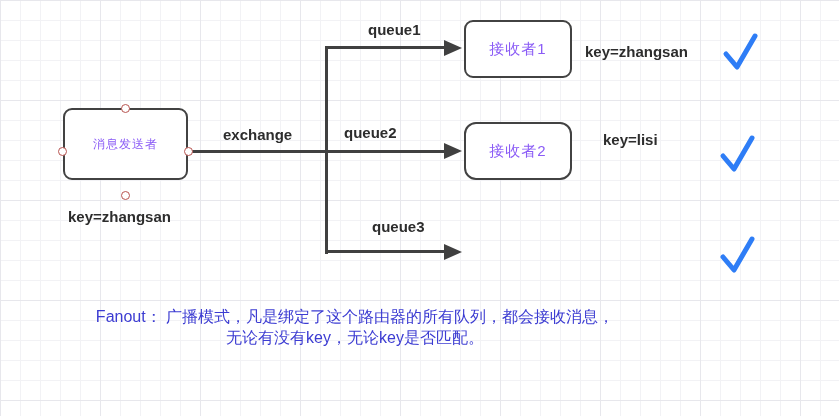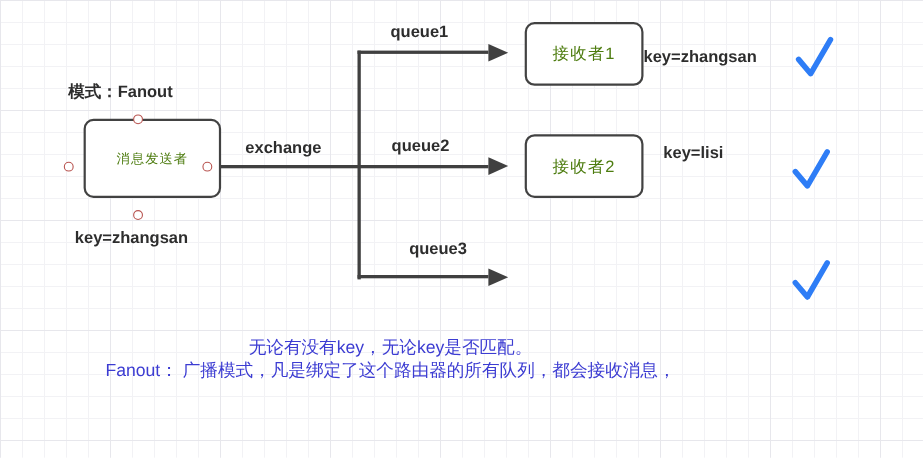--- a/index.html
+++ b/index.html
@@ -10,25 +10,25 @@
       linear-gradient(#e7e7ec 1px, transparent 1px),
       linear-gradient(90deg, #e7e7ec 1px, transparent 1px),
       linear-gradient(#f2f2f5 1px, transparent 1px),
       linear-gradient(90deg, #f2f2f5 1px, transparent 1px);
     background-size:100px 100px,100px 100px,20px 20px,20px 20px;
   }
   .node{
     position:absolute;box-sizing:border-box;background:#fff;
     border:2.5px solid #424242;border-radius:9px;
     display:flex;align-items:center;justify-content:center;
-    color:#4d7c0f;font-size:15px;letter-spacing:1px;margin-left:13px;
+    color:#8b5cf6;font-size:15px;letter-spacing:1px;
   }
   .sender{left:63px;top:108px;width:125px;height:72px;font-size:12px;}
   .recv{left:464px;width:108px;height:58px;}
-  .recv1{top:20px;} .recv2{top:122px;} .recv3{top:224px;}
+  .recv1{top:20px;} .recv2{top:122px;border-radius:12px;} .recv3{top:224px;}
   .handle{
     position:absolute;width:9px;height:9px;border-radius:50%;
     background:#fff;border:1.5px solid #b85450;box-sizing:border-box;z-index:5;
   }
   .edge{position:absolute;background:#404040;}
   .arrowhead{
     position:absolute;width:0;height:0;
     border-top:8px solid transparent;border-bottom:8px solid transparent;
     border-left:18px solid #404040;
   }
@@ -39,21 +39,20 @@
   .note{
     position:absolute;left:10px;top:306px;width:690px;text-align:center;
     color:#3c3cd2;font-size:16px;line-height:21px;white-space:nowrap;
   }
 </style>
 </head>
 <body>
 
 <div class="canvas">
 
-  <div class="lbl" style="left:62px;top:74px;">模式：Fanout</div>
 
   <div class="edge" style="left:189px;top:150px;width:255px;height:3px;"></div>
   <div class="edge" style="left:325px;top:46px;width:3px;height:208px;"></div>
   <div class="edge" style="left:325px;top:46px;width:119px;height:3px;"></div>
   <div class="edge" style="left:325px;top:250px;width:119px;height:3px;"></div>
   <div class="arrowhead" style="left:444px;top:40px;"></div>
   <div class="arrowhead" style="left:444px;top:143px;"></div>
   <div class="arrowhead" style="left:444px;top:244px;"></div>
 
   <div class="node sender">
@@ -61,22 +60,22 @@
   </div>
   <div class="handle" style="left:121px;top:104px;"></div>
   <div class="handle" style="left:58px;top:147px;"></div>
   <div class="handle" style="left:184px;top:147px;"></div>
   <div class="handle" style="left:121px;top:191px;"></div>
 
   <div class="lbl" style="left:68px;top:208px;">key=zhangsan</div>
 
   <div class="lbl" style="left:223px;top:126px;">exchange</div>
 
-  <div class="lbl" style="left:355px;top:21px;">queue1</div>
-  <div class="lbl" style="left:356px;top:124px;">queue2</div>
+  <div class="lbl" style="left:368px;top:21px;">queue1</div>
+  <div class="lbl" style="left:344px;top:124px;">queue2</div>
   <div class="lbl" style="left:372px;top:218px;">queue3</div>
 
   <div class="node recv recv1">
     <span>接收者1</span>
   </div>
   <div class="node recv recv2">
     <span>接收者2</span>
   </div>
 
   <div class="lbl" style="left:585px;top:43px;">key=zhangsan</div>
@@ -86,17 +85,17 @@
     <path d="M5 23 L16 36 L34 5" fill="none" stroke="#2e7df6" stroke-width="5" stroke-linecap="round" stroke-linejoin="round"></path>
   </svg>
   <svg class="check" style="left:718px;top:133px;" width="38" height="42" viewBox="0 0 38 42">
     <path d="M5 23 L16 36 L34 5" fill="none" stroke="#2e7df6" stroke-width="5" stroke-linecap="round" stroke-linejoin="round"></path>
   </svg>
   <svg class="check" style="left:718px;top:234px;" width="38" height="42" viewBox="0 0 38 42">
     <path d="M5 23 L16 36 L34 5" fill="none" stroke="#2e7df6" stroke-width="5" stroke-linecap="round" stroke-linejoin="round"></path>
   </svg>
 
   <div class="note">
+    <div>Fanout： 广播模式，凡是绑定了这个路由器的所有队列，都会接收消息，</div>
     <div>无论有没有key，无论key是否匹配。</div>
-    <div>Fanout： 广播模式，凡是绑定了这个路由器的所有队列，都会接收消息，</div>
   </div>
 
 </div>
 
 </body></html>

